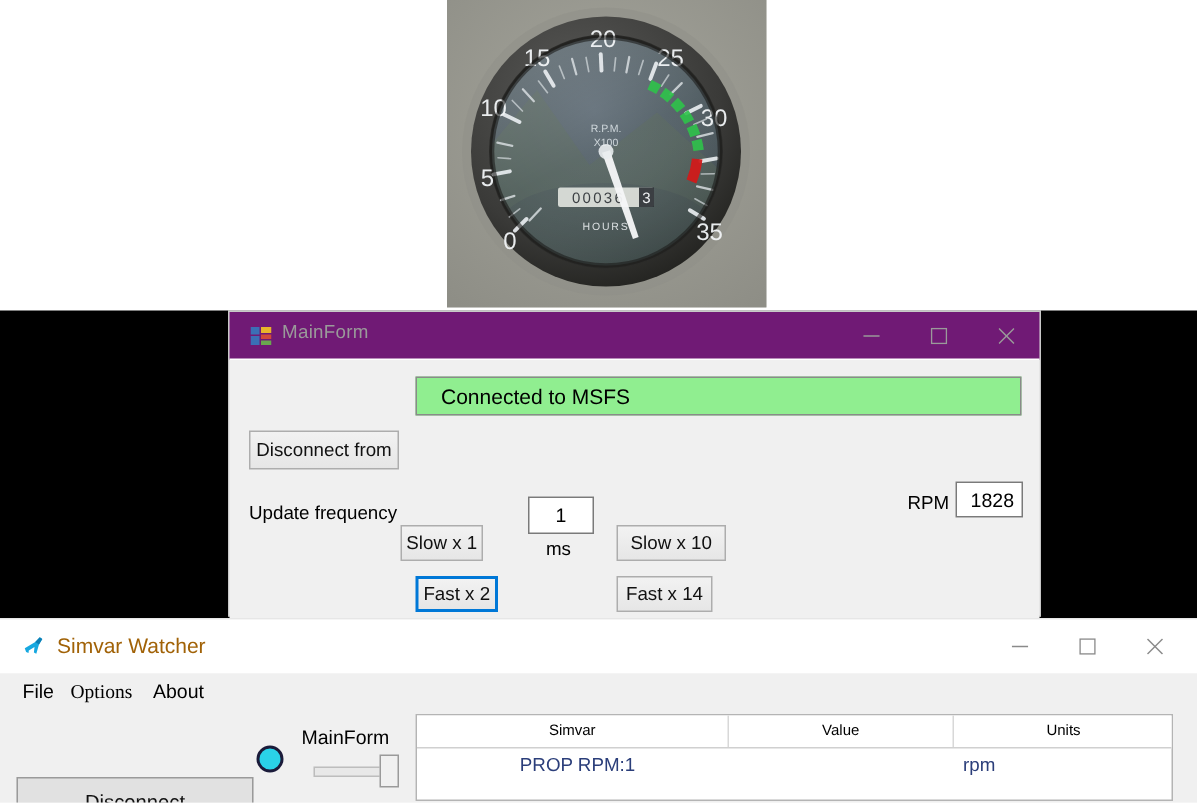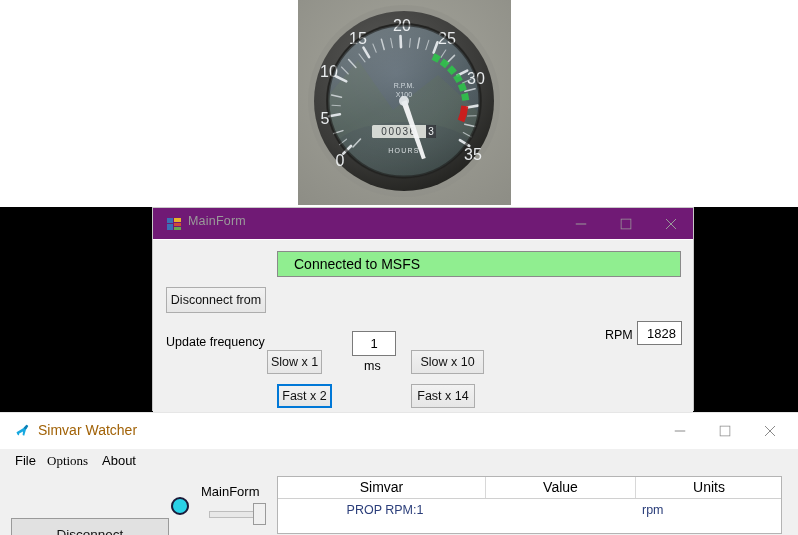--- a/index.html
+++ b/index.html
@@ -95,21 +95,21 @@
      background:#e8e8e8;border:1px solid #bdbdbd;box-sizing:border-box;}
   #slider-thumb{position:absolute;left:253px;top:30px;width:13px;height:22px;
      background:#f0f0f0;border:1px solid #9a9a9a;box-sizing:border-box;}
 
   
   #simvar-grid{position:absolute;left:277px;top:3px;width:505px;height:58px;
      background:#ffffff;border:1px solid #b4b4b4;box-sizing:border-box;}
   #grid-header{position:absolute;left:0;top:0;width:100%;height:22px;background:#ffffff;
      border-bottom:1px solid #d0d0d0;box-sizing:border-box;}
   .gh{position:absolute;top:0;height:21px;line-height:21px;text-align:center;
-     font-size:14px;color:#000;box-sizing:border-box;}
+     font-size:10px;color:#000;box-sizing:border-box;}
   .gh.sep{border-right:1px solid #d8d8d8;}
   #gh-simvar{left:0;width:208px;}
   #gh-value{left:208px;width:150px;}
   #gh-units{left:358px;width:146px;}
   #grid-row{position:absolute;left:0;top:22px;width:100%;height:22px;}
   .gc{position:absolute;top:0;height:22px;line-height:22px;font-size:12.5px;color:#2b3e7a;box-sizing:border-box;}
   #gc-simvar{left:6px;width:202px;text-align:center;}
   #gc-value{left:208px;width:150px;text-align:center;}
   #gc-units{left:364px;width:140px;text-align:left;}
 </style>

